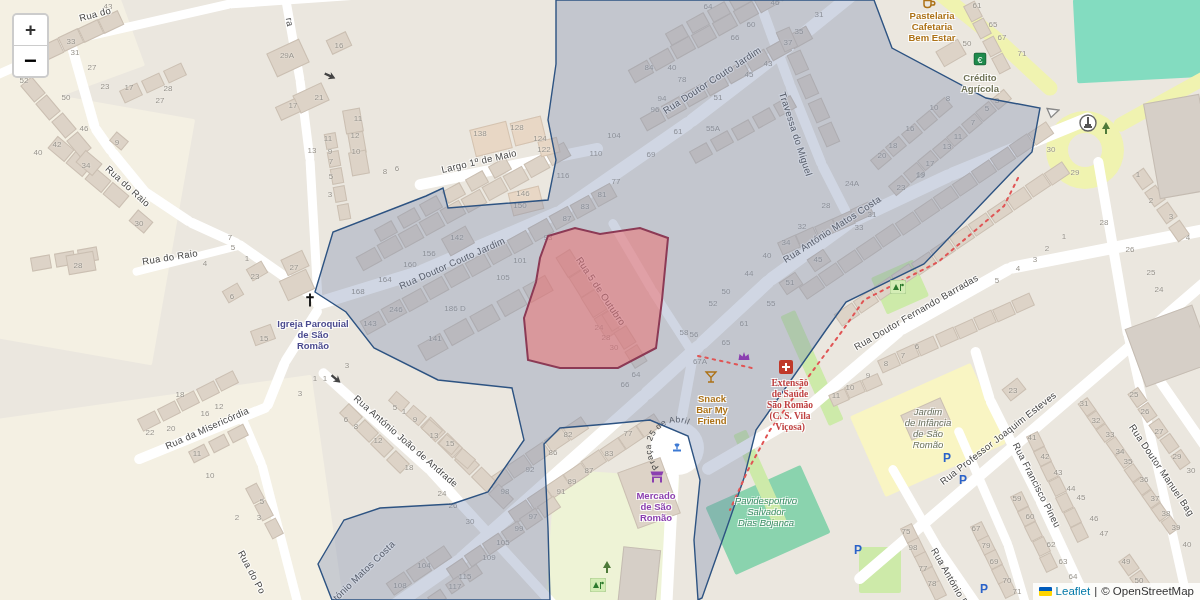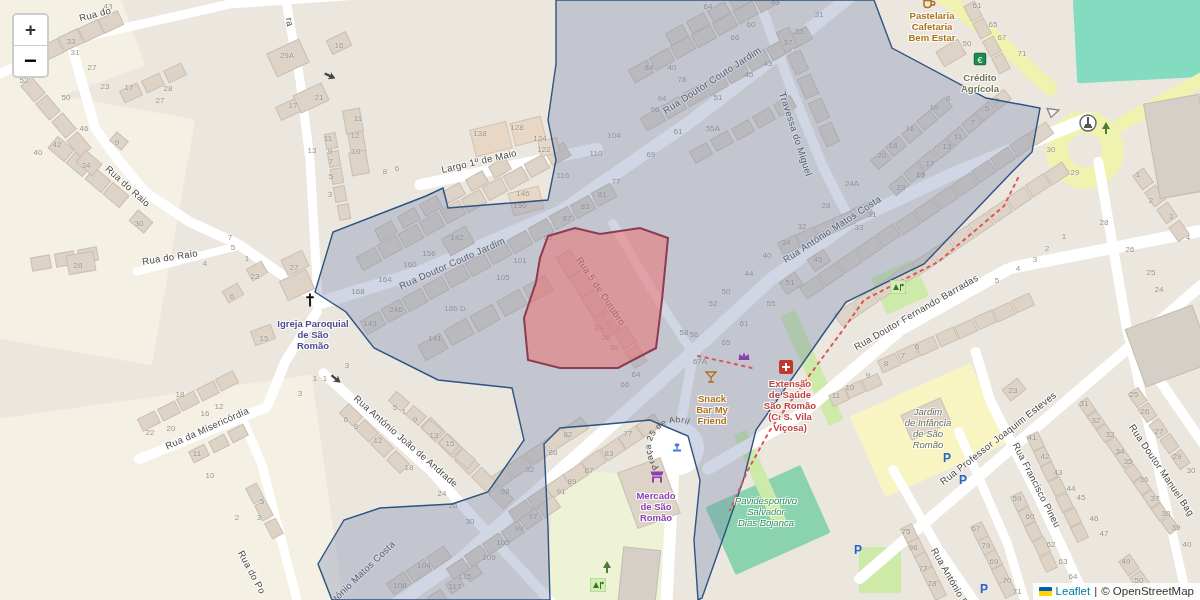--- a/index.html
+++ b/index.html
@@ -652,21 +652,21 @@
       </div>
       <div class="poi" style="left: 980px; top: 72px; color: rgb(111, 114, 86);">
         <div>Crédito</div>
         <div>Agrícola</div>
       </div>
       <div class="poi" style="left: 712px; top: 393px; color: rgb(173, 114, 23);">
         <div>Snack</div>
         <div>Bar My</div>
         <div>Friend</div>
       </div>
-      <div class="poi" style="left: 790px; top: 378px; color: rgb(191, 64, 64);">
+      <div class="poi" style="left: 790px; top: 378px; color: rgb(191, 64, 64); font-family: Liberation Serif, serif;">
         <div>Extensão</div>
         <div>de Saúde</div>
         <div>São Romão</div>
         <div>(C. S. Vila</div>
         <div>Viçosa)</div>
       </div>
       <div class="poi it" style="left: 928px; top: 406px; color: rgb(106, 113, 96);">
         <div>Jardim</div>
         <div>de Infância</div>
         <div>de São</div>

